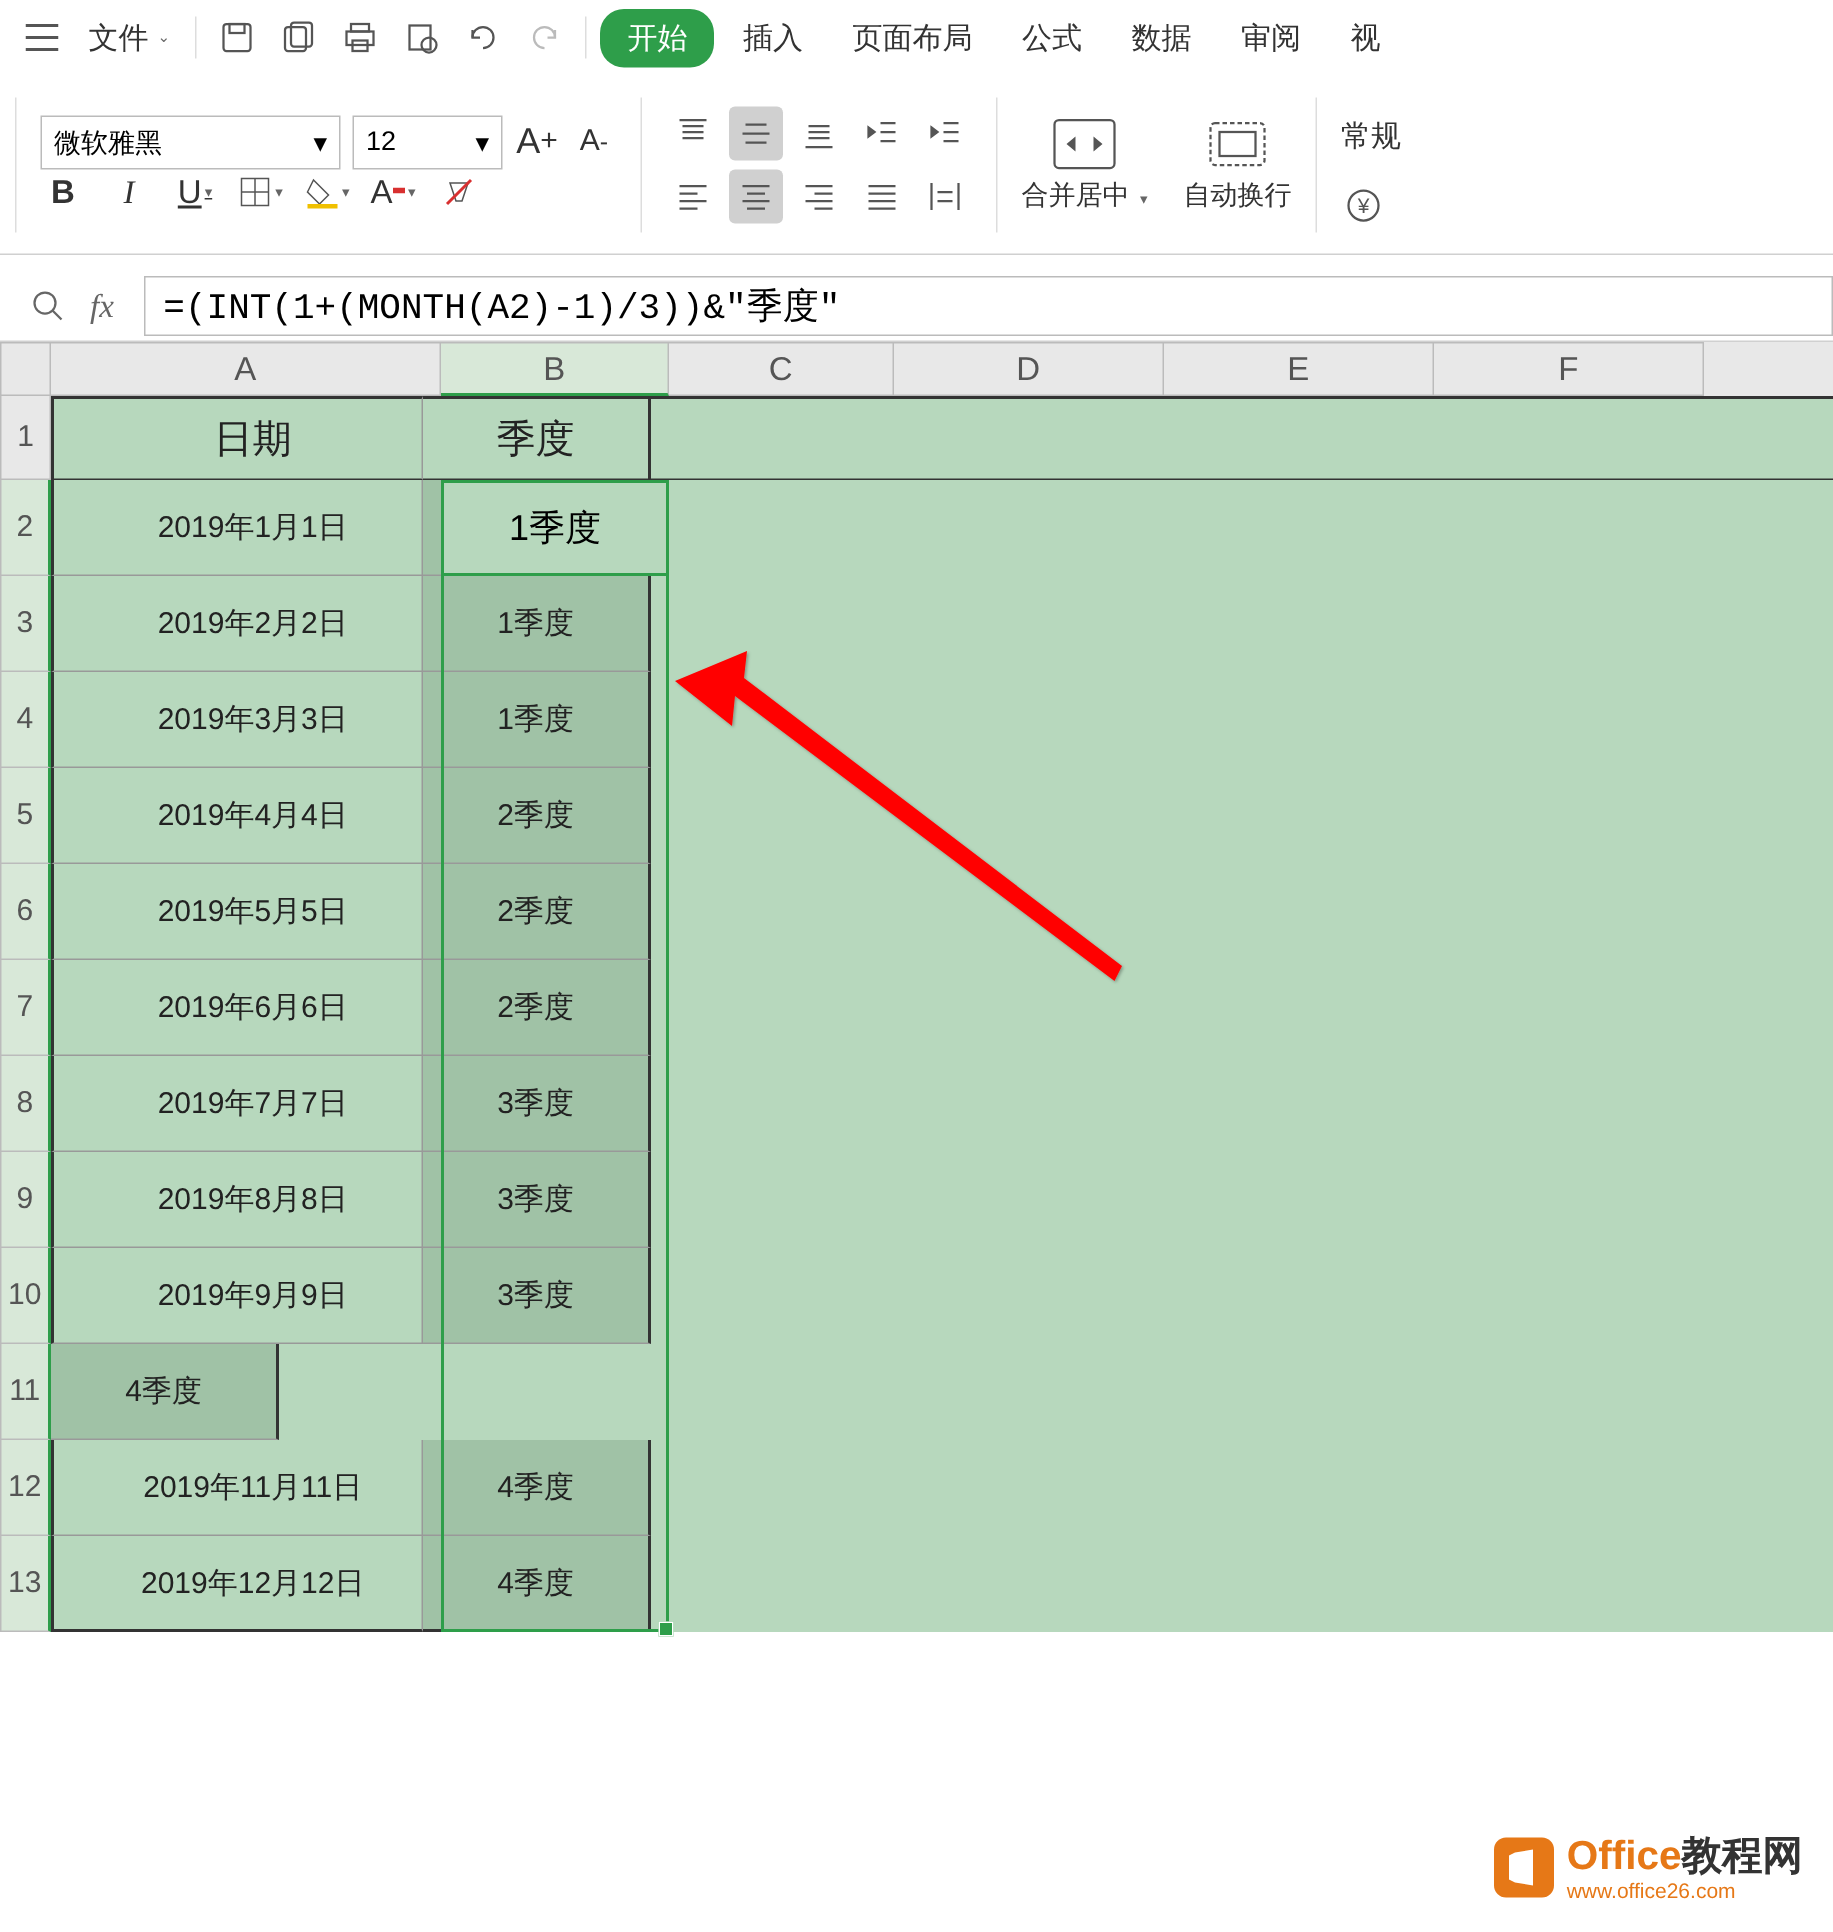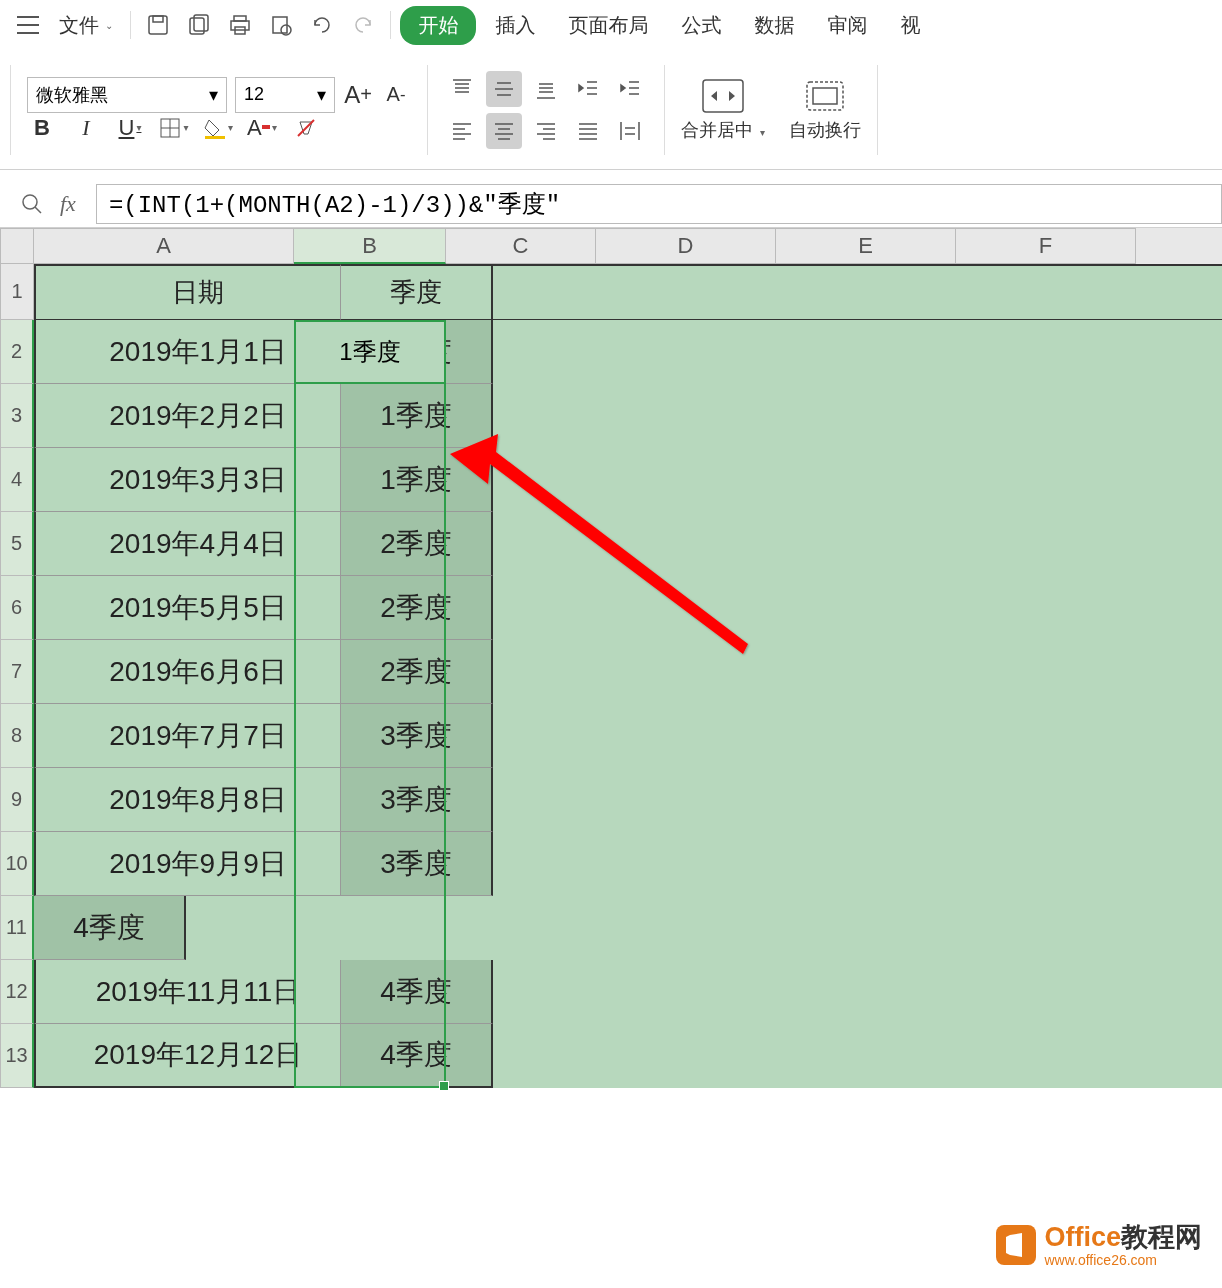--- a/index.html
+++ b/index.html
@@ -253,25 +253,25 @@
       color: #555;
       background: #e8e8e8;
     }
     .row-h.sel { background: #d8e8d8; border-right: 2px solid #2e9e4a; }
     .cell {
       border-right: 1px solid #999;
       border-bottom: 1px solid #999;
       display: flex;
       align-items: center;
       justify-content: center;
-      font-size: 28px;
+      font-size: 20px;
       color: #222;
       background: #b7d8bd;
     }
-    .cell.colA { width: 307px; border-left: 2px solid #333; padding-left: 20px; }
+    .cell.colA { width: 248px; border-left: 2px solid #333; padding-left: 20px; }
     .cell.colB { width: 152px; }
     .cell.empty { background: #b7d8bd; border-right: none; border-bottom: none; flex: 1; }
     
     .table-header .cell {
       font-size: 26px;
       border-top: 2px solid #333;
       border-bottom: 1.5px solid #333;
     }
     .table-header .cell.colB { border-right: 2px solid #333; }
     
@@ -509,20 +509,31 @@
       <span class="big-btn-icon">
         <svg width="44" height="36">
             <rect x="4" y="4" width="36" height="28" fill="none" stroke="#555" stroke-width="1.5" stroke-dasharray="3 2" rx="3"></rect>
             <rect x="10" y="10" width="24" height="16" fill="none" stroke="#555" stroke-width="1.5"></rect>
           </svg>
       </span>
       <span>自动换行</span>
     </div>
   </div>
   <div class="ribbon-sep"></div>
+  <div class="ribbon-group" style="align-items:flex-start;padding-top:10px">
+    <div style="font-size:20px;color:#333;margin-bottom:18px">常规</div>
+    <div style="display:flex;gap:10px">
+      <span class="style-btn">
+        <svg width="24" height="24">
+            <circle cx="12" cy="12" r="10" fill="none" stroke="#555" stroke-width="1.5"></circle>
+            <text x="12" y="17" text-anchor="middle" font-size="14" fill="#555">¥</text>
+          </svg>
+      </span>
+    </div>
+  </div>
 </div>
 
 <div class="formula-bar">
   <div class="fx-icons">
     <span>
       <svg width="24" height="24">
           <circle cx="10" cy="10" r="7" fill="none" stroke="#666" stroke-width="1.5"></circle>
           <line x1="15" y1="15" x2="21" y2="21" stroke="#666" stroke-width="1.5"></line>
         </svg>
     </span>

